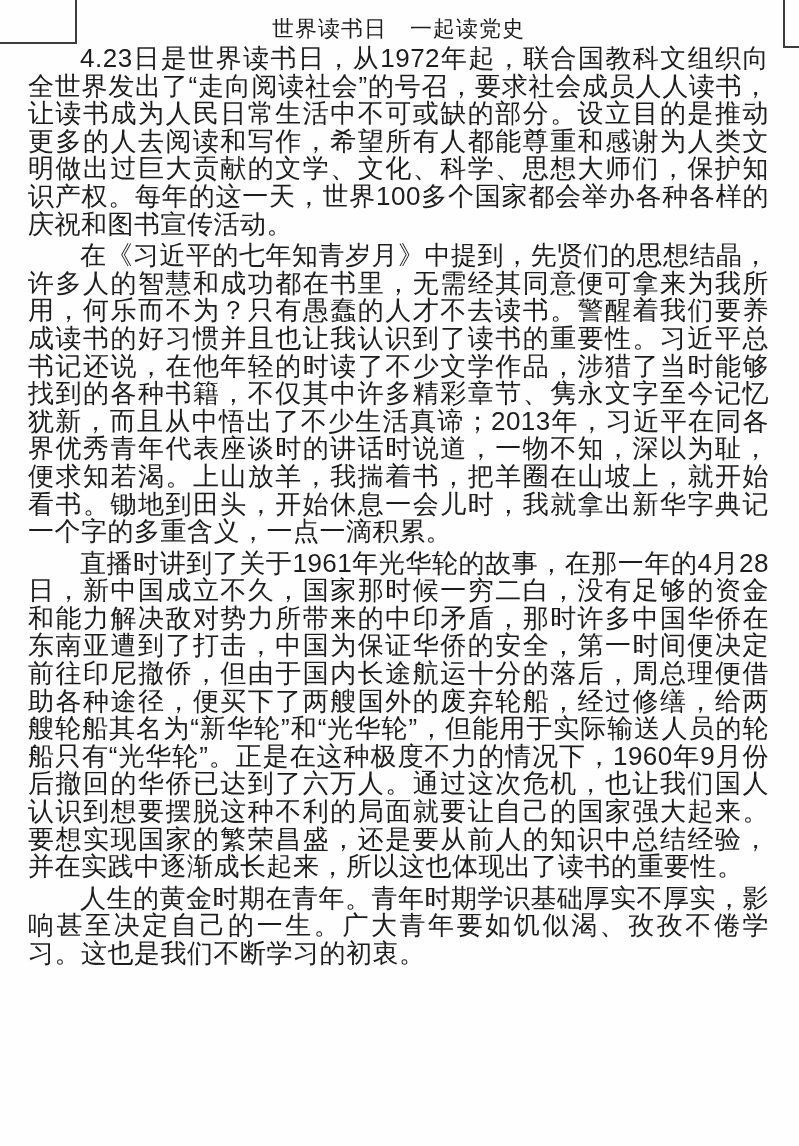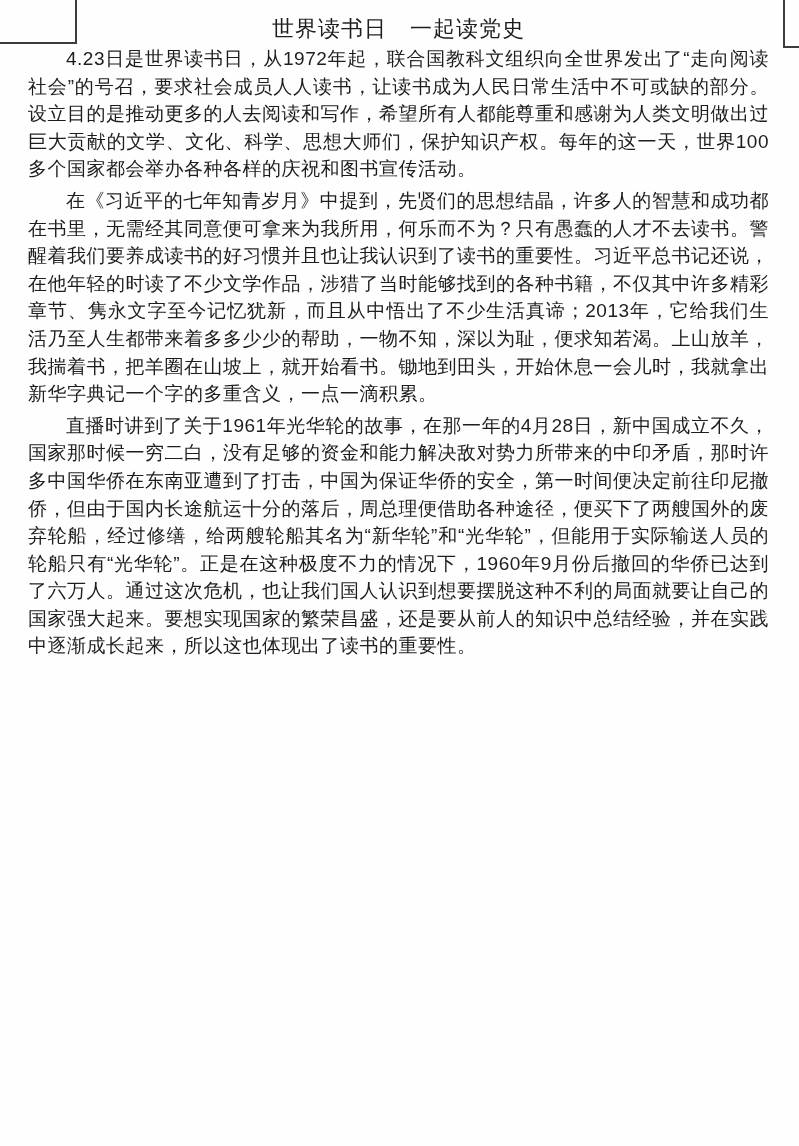--- a/index.html
+++ b/index.html
@@ -22,35 +22,36 @@
   .doc-title {
     margin: 0 0 1px 0;
     text-align: center;
     font-size: 22px;
     font-weight: normal;
     line-height: 30px;
     letter-spacing: 1px;
   }
   .doc-paragraph {
     margin: 0 0 4px 0;
-    font-size: 19px;
+    font-size: 26px;
     line-height: 27.6px;
     text-align: justify;
     text-indent: 2em;
     letter-spacing: 0.5px;
   }
 </style>
 </head>
 <body>
 
 <div class="page">
   <div class="corner-mark tl"></div>
   <div class="corner-mark tr"></div>
 
   <div class="content">
     <h1 class="doc-title">世界读书日　一起读党史</h1>
 
     <p class="doc-paragraph">4.23日是世界读书日，从1972年起，联合国教科文组织向全世界发出了“走向阅读社会”的号召，要求社会成员人人读书，让读书成为人民日常生活中不可或缺的部分。设立目的是推动更多的人去阅读和写作，希望所有人都能尊重和感谢为人类文明做出过巨大贡献的文学、文化、科学、思想大师们，保护知识产权。每年的这一天，世界100多个国家都会举办各种各样的庆祝和图书宣传活动。</p>
-    <p class="doc-paragraph">在《习近平的七年知青岁月》中提到，先贤们的思想结晶，许多人的智慧和成功都在书里，无需经其同意便可拿来为我所用，何乐而不为？只有愚蠢的人才不去读书。警醒着我们要养成读书的好习惯并且也让我认识到了读书的重要性。习近平总书记还说，在他年轻的时读了不少文学作品，涉猎了当时能够找到的各种书籍，不仅其中许多精彩章节、隽永文字至今记忆犹新，而且从中悟出了不少生活真谛；2013年，它给我们生活乃至人生都带来着多多少少的帮助，一物不知，深以为耻，便求知若渴。上山放羊，我揣着书，把羊圈在山坡上，就开始看书。锄地到田头，开始休息一会儿时，我就拿出新华字典记一个字的多重含义，一点一滴积累。</p>
+    <p class="doc-paragraph">在《习近平的七年知青岁月》中提到，先贤们的思想结晶，许多人的智慧和成功都在书里，无需经其同意便可拿来为我所用，何乐而不为？只有愚蠢的人才不去读书。警醒着我们要养成读书的好习惯并且也让我认识到了读书的重要性。习近平总书记还说，在他年轻的时读了不少文学作品，涉猎了当时能够找到的各种书籍，不仅其中许多精彩章节、隽永文字至今记忆犹新，而且从中悟出了不少生活真谛；2013年，习近平在同各界优秀青年代表座谈时的讲话时说道，一物不知，深以为耻，便求知若渴。上山放羊，我揣着书，把羊圈在山坡上，就开始看书。锄地到田头，开始休息一会儿时，我就拿出新华字典记一个字的多重含义，一点一滴积累。</p>
     <p class="doc-paragraph">直播时讲到了关于1961年光华轮的故事，在那一年的4月28日，新中国成立不久，国家那时候一穷二白，没有足够的资金和能力解决敌对势力所带来的中印矛盾，那时许多中国华侨在东南亚遭到了打击，中国为保证华侨的安全，第一时间便决定前往印尼撤侨，但由于国内长途航运十分的落后，周总理便借助各种途径，便买下了两艘国外的废弃轮船，经过修缮，给两艘轮船其名为“新华轮”和“光华轮”，但能用于实际输送人员的轮船只有“光华轮”。正是在这种极度不力的情况下，1960年9月份后撤回的华侨已达到了六万人。通过这次危机，也让我们国人认识到想要摆脱这种不利的局面就要让自己的国家强大起来。要想实现国家的繁荣昌盛，还是要从前人的知识中总结经验，并在实践中逐渐成长起来，所以这也体现出了读书的重要性。</p>
+    <p class="doc-paragraph">人生的黄金时期在青年。青年时期学识基础厚实不厚实，影响甚至决定自己的一生。广大青年要如饥似渴、孜孜不倦学习。这也是我们不断学习的初衷。</p>
 
   </div>
 </div>
 
 </body></html>

